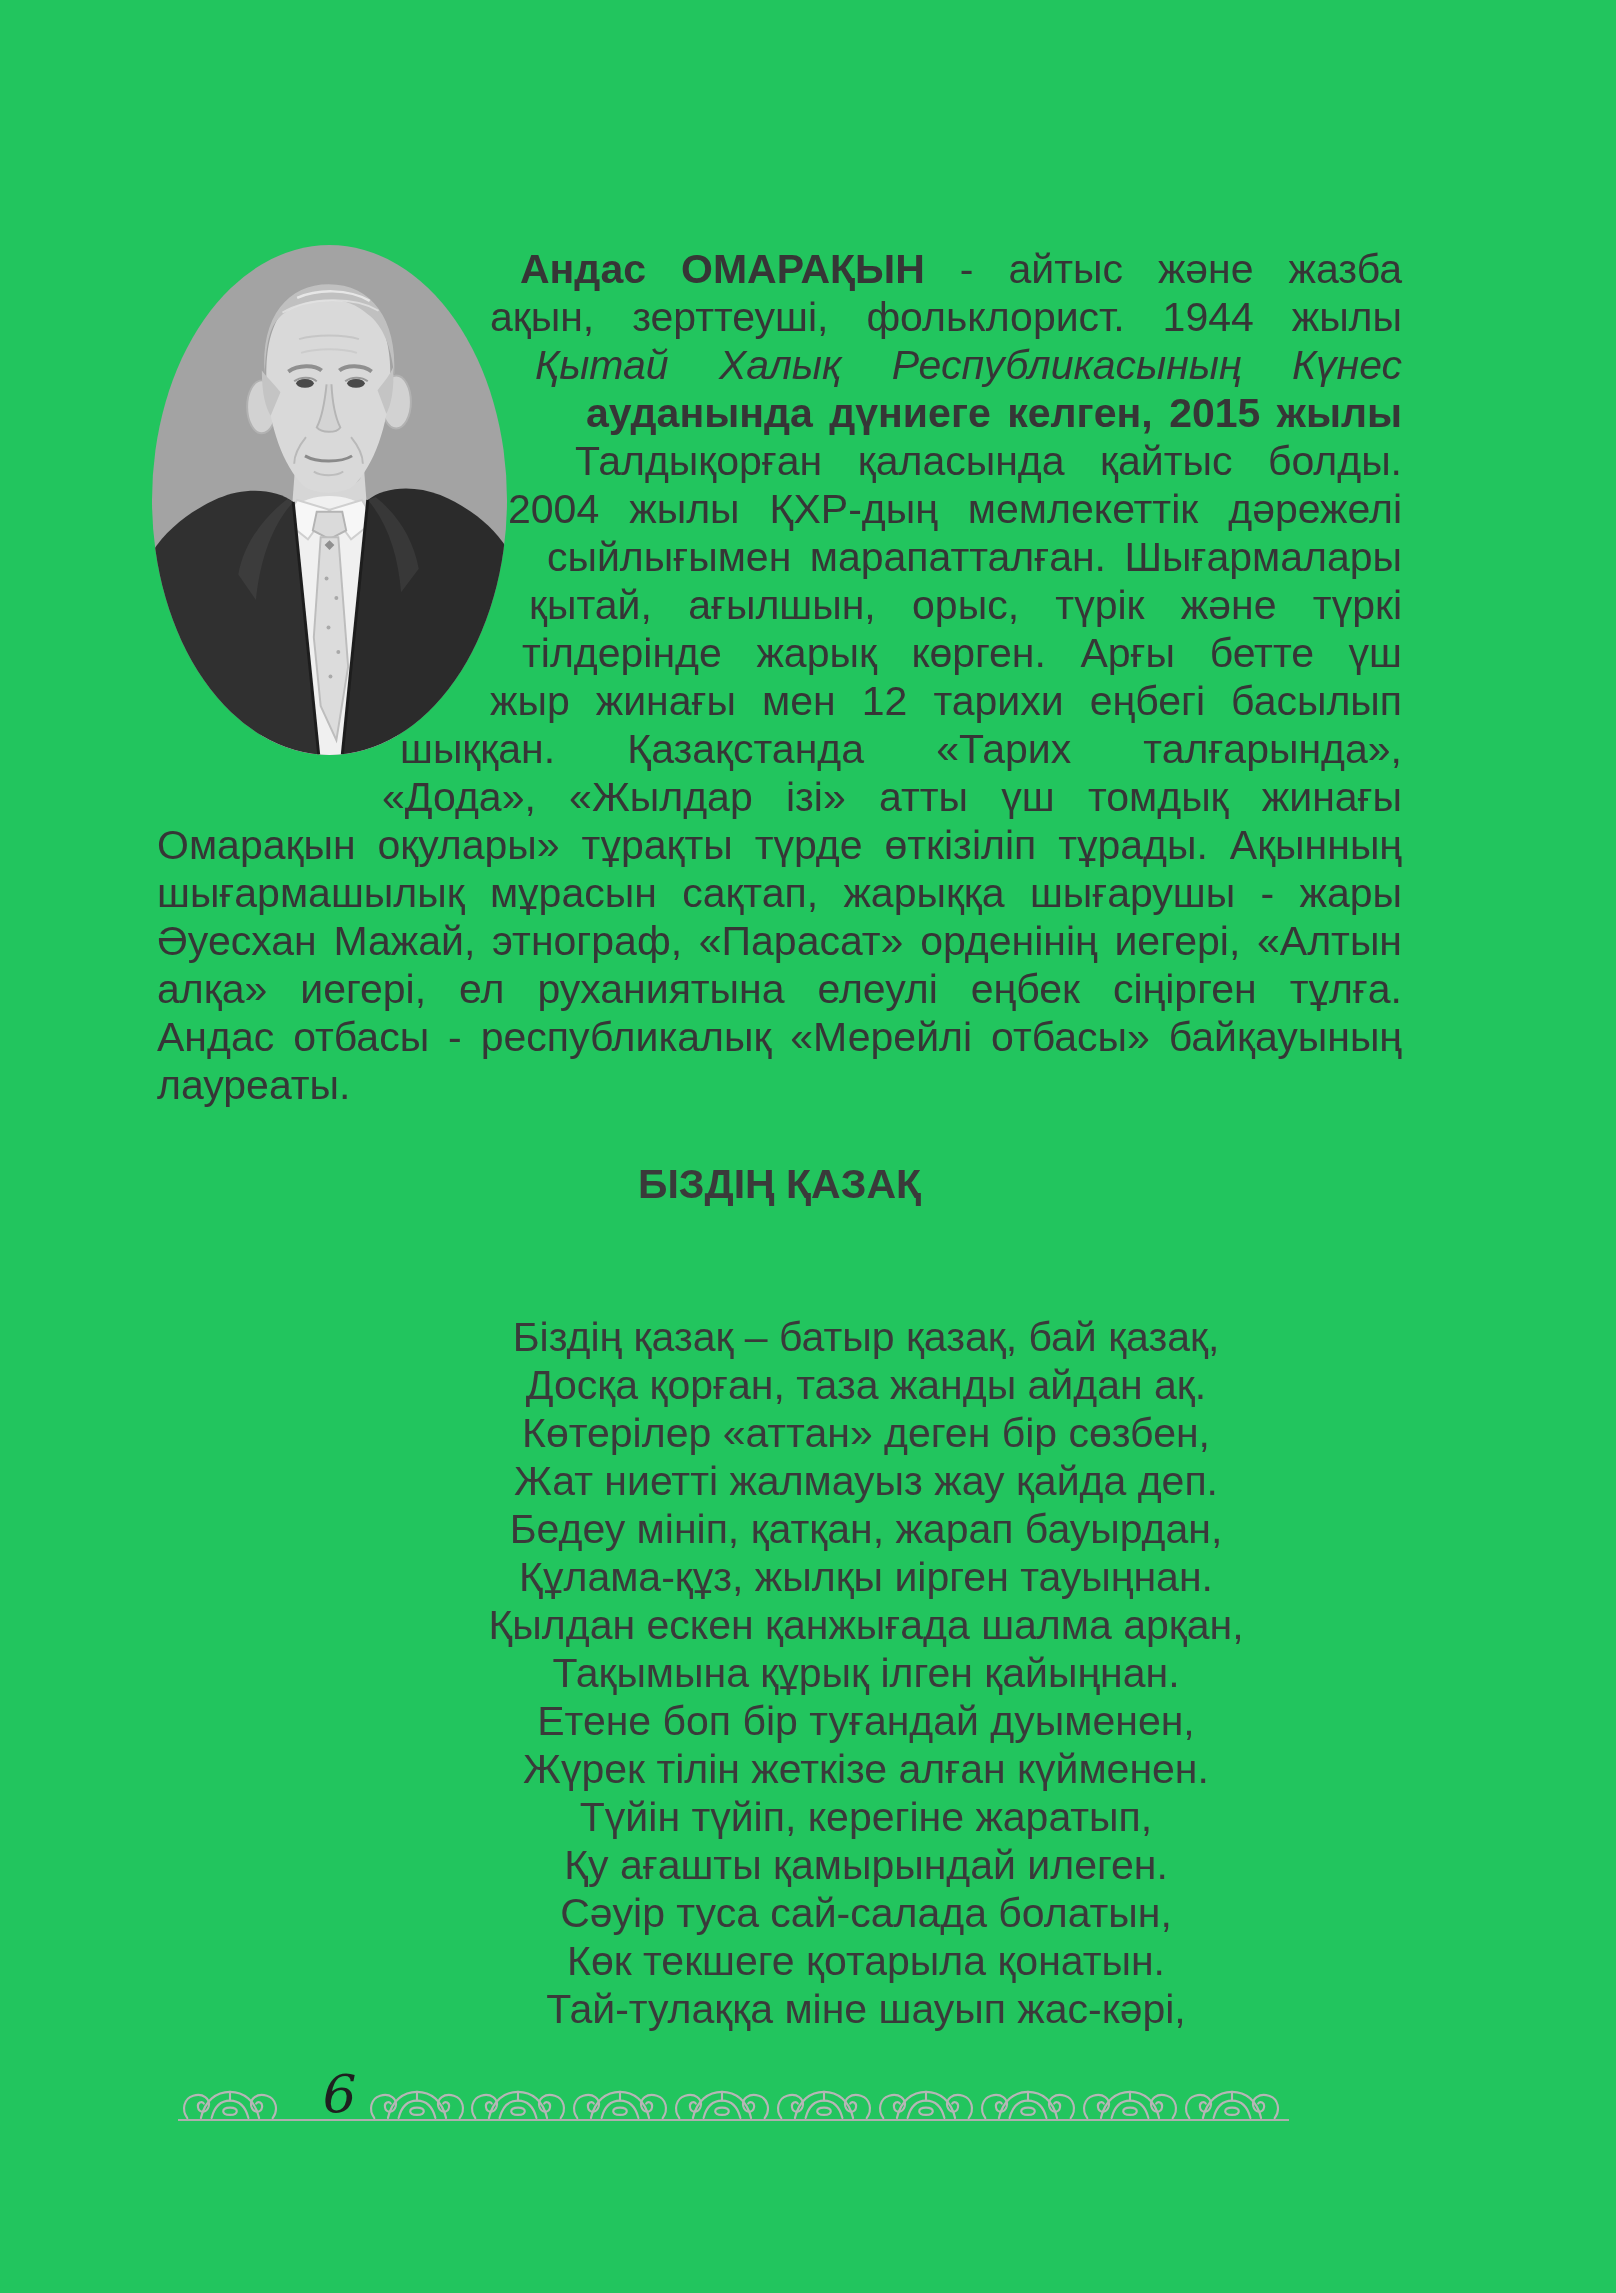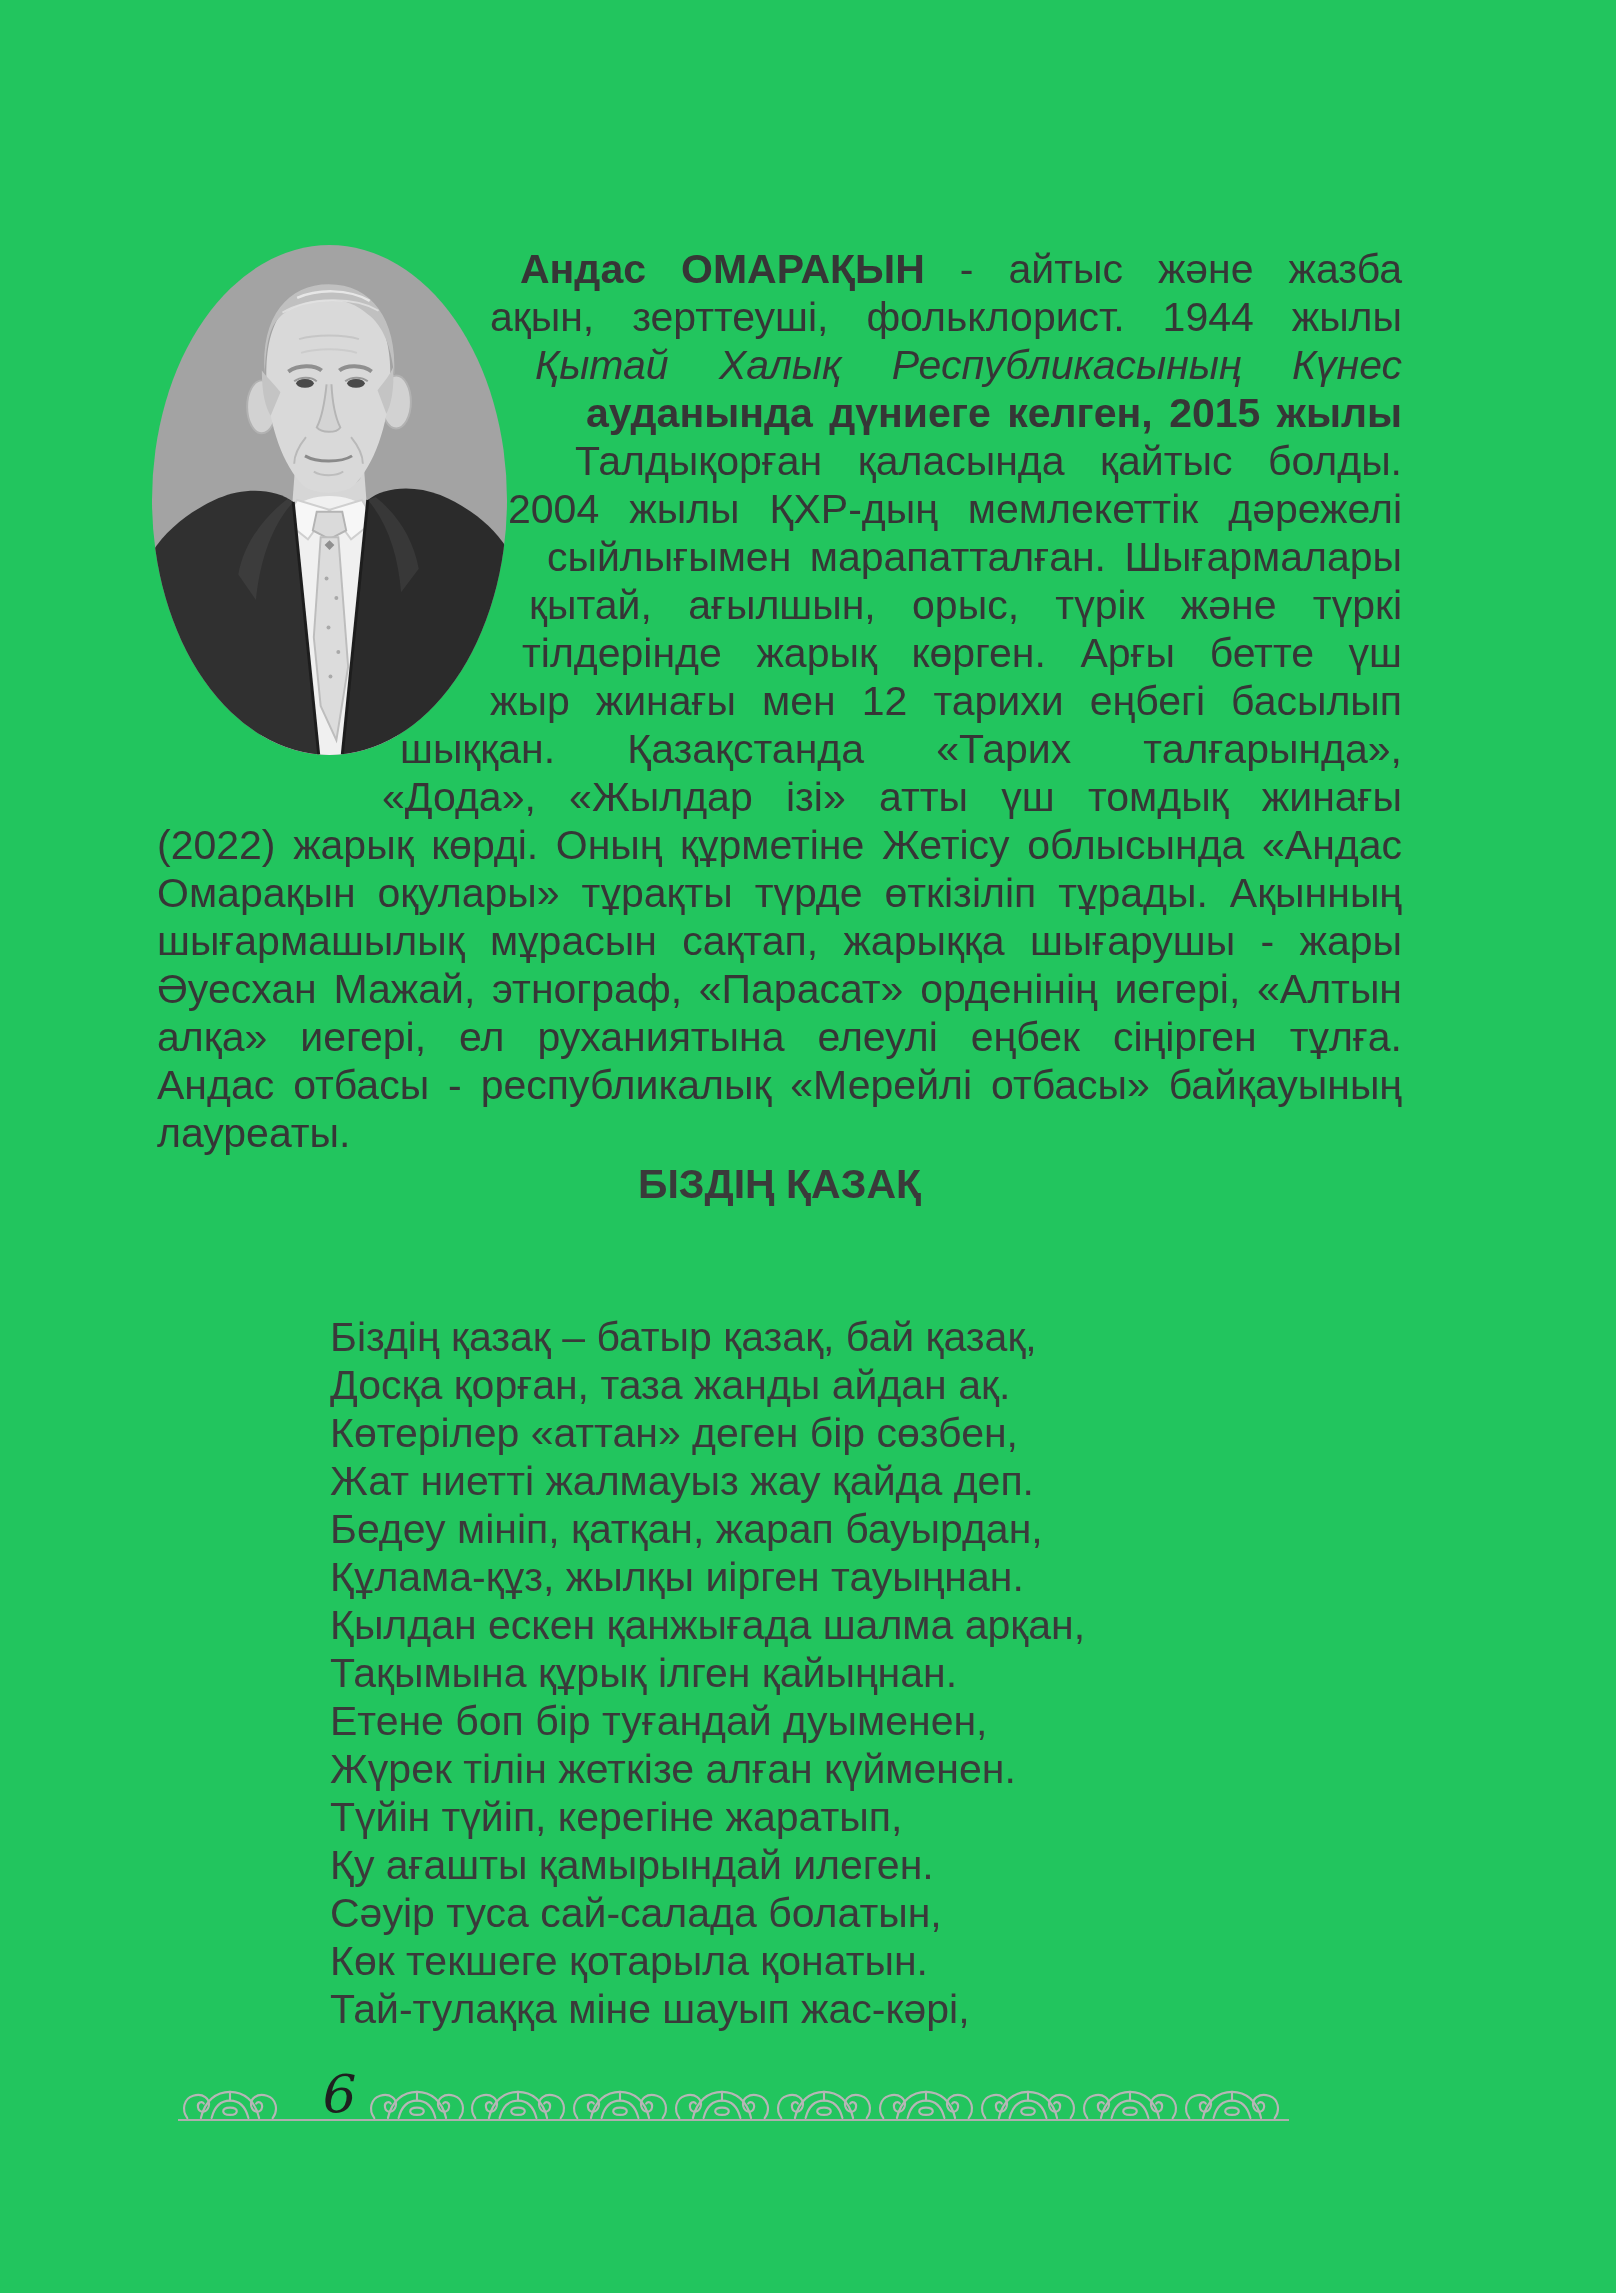--- a/index.html
+++ b/index.html
@@ -10,21 +10,21 @@
   .photo svg{display:block;width:100%;height:100%;}
   
   .bio{position:absolute;left:157px;top:245px;width:1245px;font-size:41px;line-height:48px;}
   .bio-line{text-align:justify;text-align-last:justify;}
   .bio-line.last{text-align:justify;text-align-last:left;}
   .bio-line b{font-weight:bold;}
   
   .poem-title{position:absolute;left:157px;top:1160px;width:1245px;margin:0;text-align:center;
               font-size:41px;font-weight:bold;line-height:49px;color:#3a3a3a;}
   .poem{position:absolute;left:157px;top:1313px;width:1245px;box-sizing:border-box;
-        padding-left:173px;font-size:41px;line-height:48px;color:#3a3a3a;}
+        padding-left:173px;font-size:41px;line-height:48px;color:#3a3a3a;text-align:center;}
   
   .rule{position:absolute;left:178px;top:2119px;width:1111px;height:2px;background:#aeaeae;}
   .orn{position:absolute;top:2088px;width:98px;height:32px;}
   .page-num{position:absolute;left:310px;top:2068px;width:59px;text-align:center;
             font-family:"DejaVu Serif",serif;font-style:italic;font-size:53px;line-height:51px;color:#1f1f1f;}
   .hidden-defs{position:absolute;width:0;height:0;overflow:hidden;}
 </style>
 </head>
 <body>
 
@@ -113,21 +113,20 @@
       <div class="bio-line" style="padding-left: 378px; font-style: italic;">Қытай Халық Республикасының Күнес</div>
       <div class="bio-line" style="padding-left: 429px; font-weight: bold;">ауданында дүниеге келген, 2015 жылы</div>
       <div class="bio-line" style="padding-left: 418px;">Талдықорған қаласында қайтыс болды.</div>
       <div class="bio-line" style="padding-left: 351px;">2004 жылы ҚХР-дың мемлекеттік дәрежелі</div>
       <div class="bio-line" style="padding-left: 390px;">сыйлығымен марапатталған. Шығармалары</div>
       <div class="bio-line" style="padding-left: 372px;">қытай, ағылшын, орыс, түрік және түркі</div>
       <div class="bio-line" style="padding-left: 365px;">тілдерінде жарық көрген. Арғы бетте үш</div>
       <div class="bio-line" style="padding-left: 333px;">жыр жинағы мен 12 тарихи еңбегі басылып</div>
       <div class="bio-line" style="padding-left: 243px;">шыққан. Қазақстанда «Тарих талғарында»,</div>
       <div class="bio-line" style="padding-left: 225px;">«Дода», «Жылдар ізі» атты үш томдық жинағы</div>
-      <div class="bio-line" style="padding-left: 0px;">(2022) жарық көрді. Оның құрметіне Жетісу облысында «Андас</div>
       <div class="bio-line" style="padding-left: 0px;">Омарақын оқулары» тұрақты түрде өткізіліп тұрады. Ақынның</div>
       <div class="bio-line" style="padding-left: 0px;">шығармашылық мұрасын сақтап, жарыққа шығарушы - жары</div>
       <div class="bio-line" style="padding-left: 0px;">Әуесхан Мажай, этнограф, «Парасат» орденінің иегері, «Алтын</div>
       <div class="bio-line" style="padding-left: 0px;">алқа» иегері, ел руханиятына елеулі еңбек сіңірген тұлға.</div>
       <div class="bio-line" style="padding-left: 0px;">Андас отбасы - республикалық «Мерейлі отбасы» байқауының</div>
       <div class="bio-line last" style="padding-left: 0px;">лауреаты.</div>
     </section>
 
   <h1 class="poem-title">БІЗДІҢ ҚАЗАҚ</h1>
 

